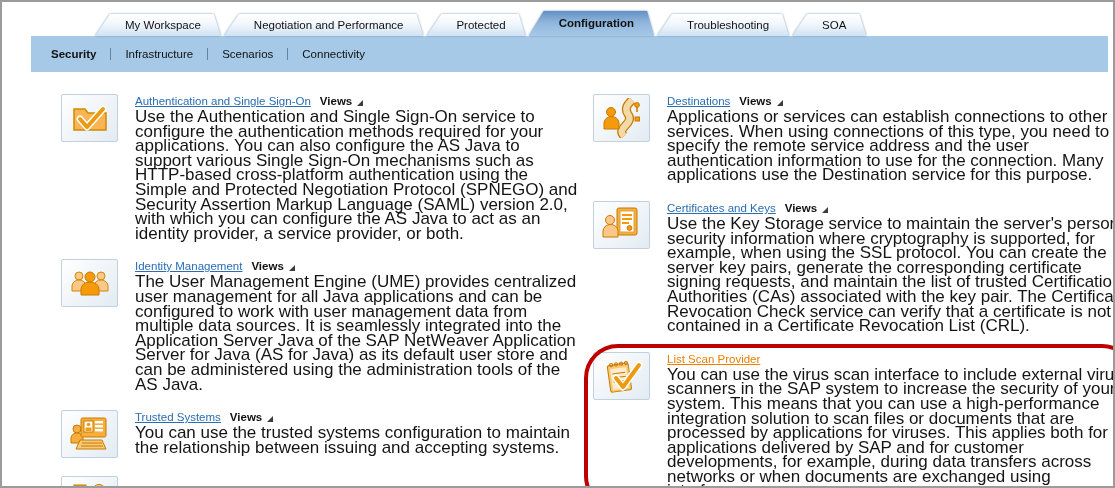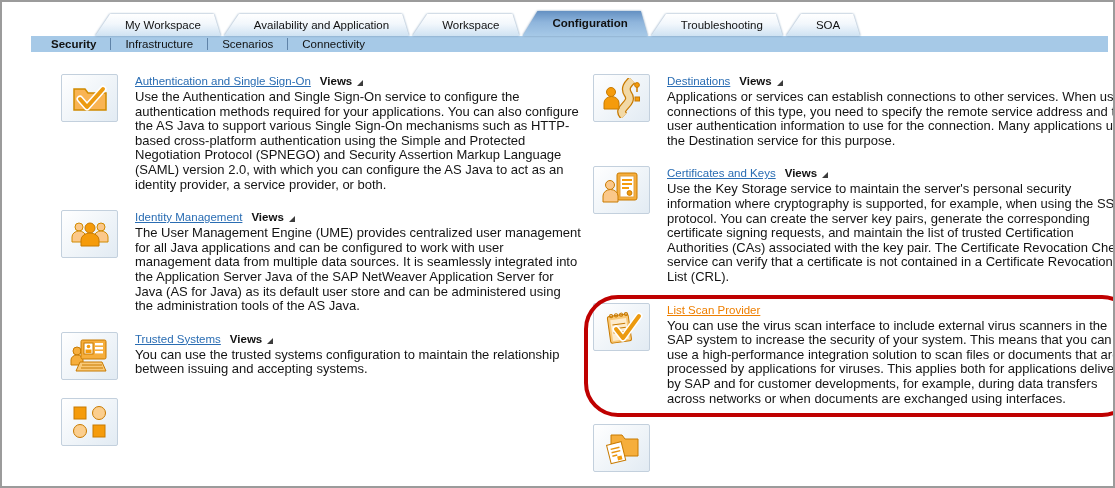--- a/index.html
+++ b/index.html
@@ -18,21 +18,21 @@
     clip-path:polygon(15px 0, calc(100% - 7px) 0, 100% 100%, 0 100%);
     background:linear-gradient(#ffffff, #f2f7fc 45%, #cfe2f2);
   }
   .tab.active {
     height:25px; line-height:25px; font-weight:bold;
     background:linear-gradient(var(--active-tab-top,#6490c2), #8fb5dc 45%, var(--subnav-bg,#a6c9e7));
   }
 
   
   .subnav {
-    height:16px; background:var(--subnav-bg,#a6c9e7); display:flex; align-items:center;
+    height:36px; background:var(--subnav-bg,#a6c9e7); display:flex; align-items:center;
     font-size:11.5px; color:#111; padding-left:14px;
   }
   .subnav-item { padding:0 14px; cursor:pointer; white-space:nowrap; }
   .subnav-item.active { font-weight:bold; padding-left:6px; }
   .subsep { width:1px; height:12px; background:#5f83a8; }
 
   
   .content {
     display:grid; grid-template-columns:520px 540px; column-gap:12px;
     padding:22px 0 0 30px; background:#ffffff;
@@ -44,41 +44,41 @@
     background:linear-gradient(135deg,#ffffff,#e2ebf3);
     display:flex; align-items:center; justify-content:center;
   }
   .icon-box svg { width:42px; height:40px; }
   .item-body { flex:1; padding-top:1px; }
   .item-head { display:flex; align-items:baseline; gap:9px; margin-bottom:3px; }
   .item-link { font-size:11.5px; color:var(--link-color,#2a6db3); text-decoration:underline; cursor:pointer; }
   .item-link.hl { color:var(--highlight-link,#ee7f00); }
   .views { display:inline-flex; align-items:baseline; gap:5px; font-size:11.5px; color:#111; cursor:pointer;font-weight:bold; }
   .views-tri { width:0; height:0; border-left:6px solid transparent; border-bottom:6px solid #3c3c3c; transform:translateY(1px); }
-  .item-desc { font-size:13px; line-height:14.6px; color:#141414; }
+  .item-desc { font-size:17px; line-height:14.6px; color:#141414; }
   .oval {
     position:absolute; left:-9px; top:-8px; right:-3px; bottom:-11px;
     border:4px solid var(--ring,#bf0000); border-radius:34px;
     pointer-events:none; z-index:5;
   }
 </style>
 </head>
 <body>
 
 <div class="frame">
   <div class="inner">
     <div class="tabstrip" id="tabstrip">
         <div class="tab-wrap">
           <div class="tab">My Workspace</div>
         </div>
         <div class="tab-wrap">
-          <div class="tab">Availability and Application</div>
-        </div>
-        <div class="tab-wrap">
-          <div class="tab">Workspace</div>
+          <div class="tab">Negotiation and Performance</div>
+        </div>
+        <div class="tab-wrap">
+          <div class="tab">Protected</div>
         </div>
         <div class="tab-wrap">
           <div class="tab active">Configuration</div>
         </div>
         <div class="tab-wrap">
           <div class="tab">Troubleshooting</div>
         </div>
         <div class="tab-wrap">
           <div class="tab">SOA</div>
         </div>

